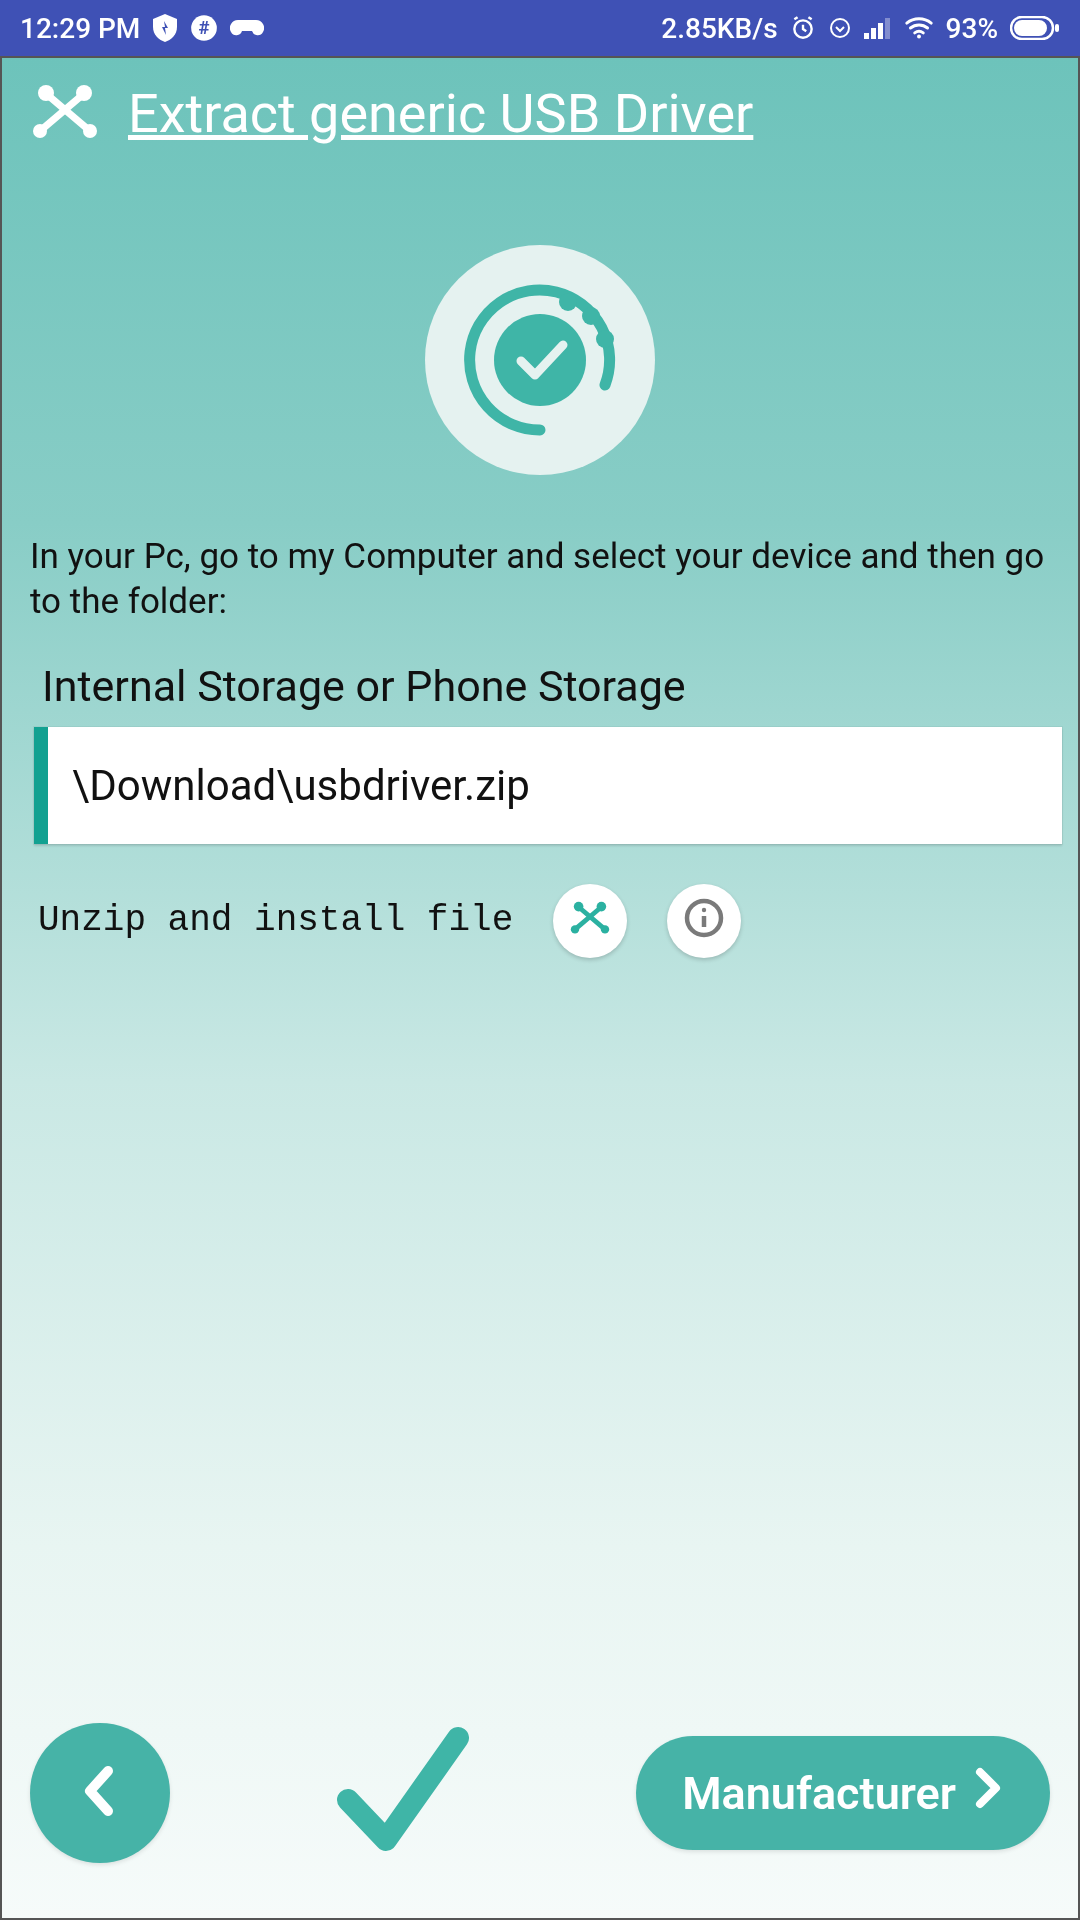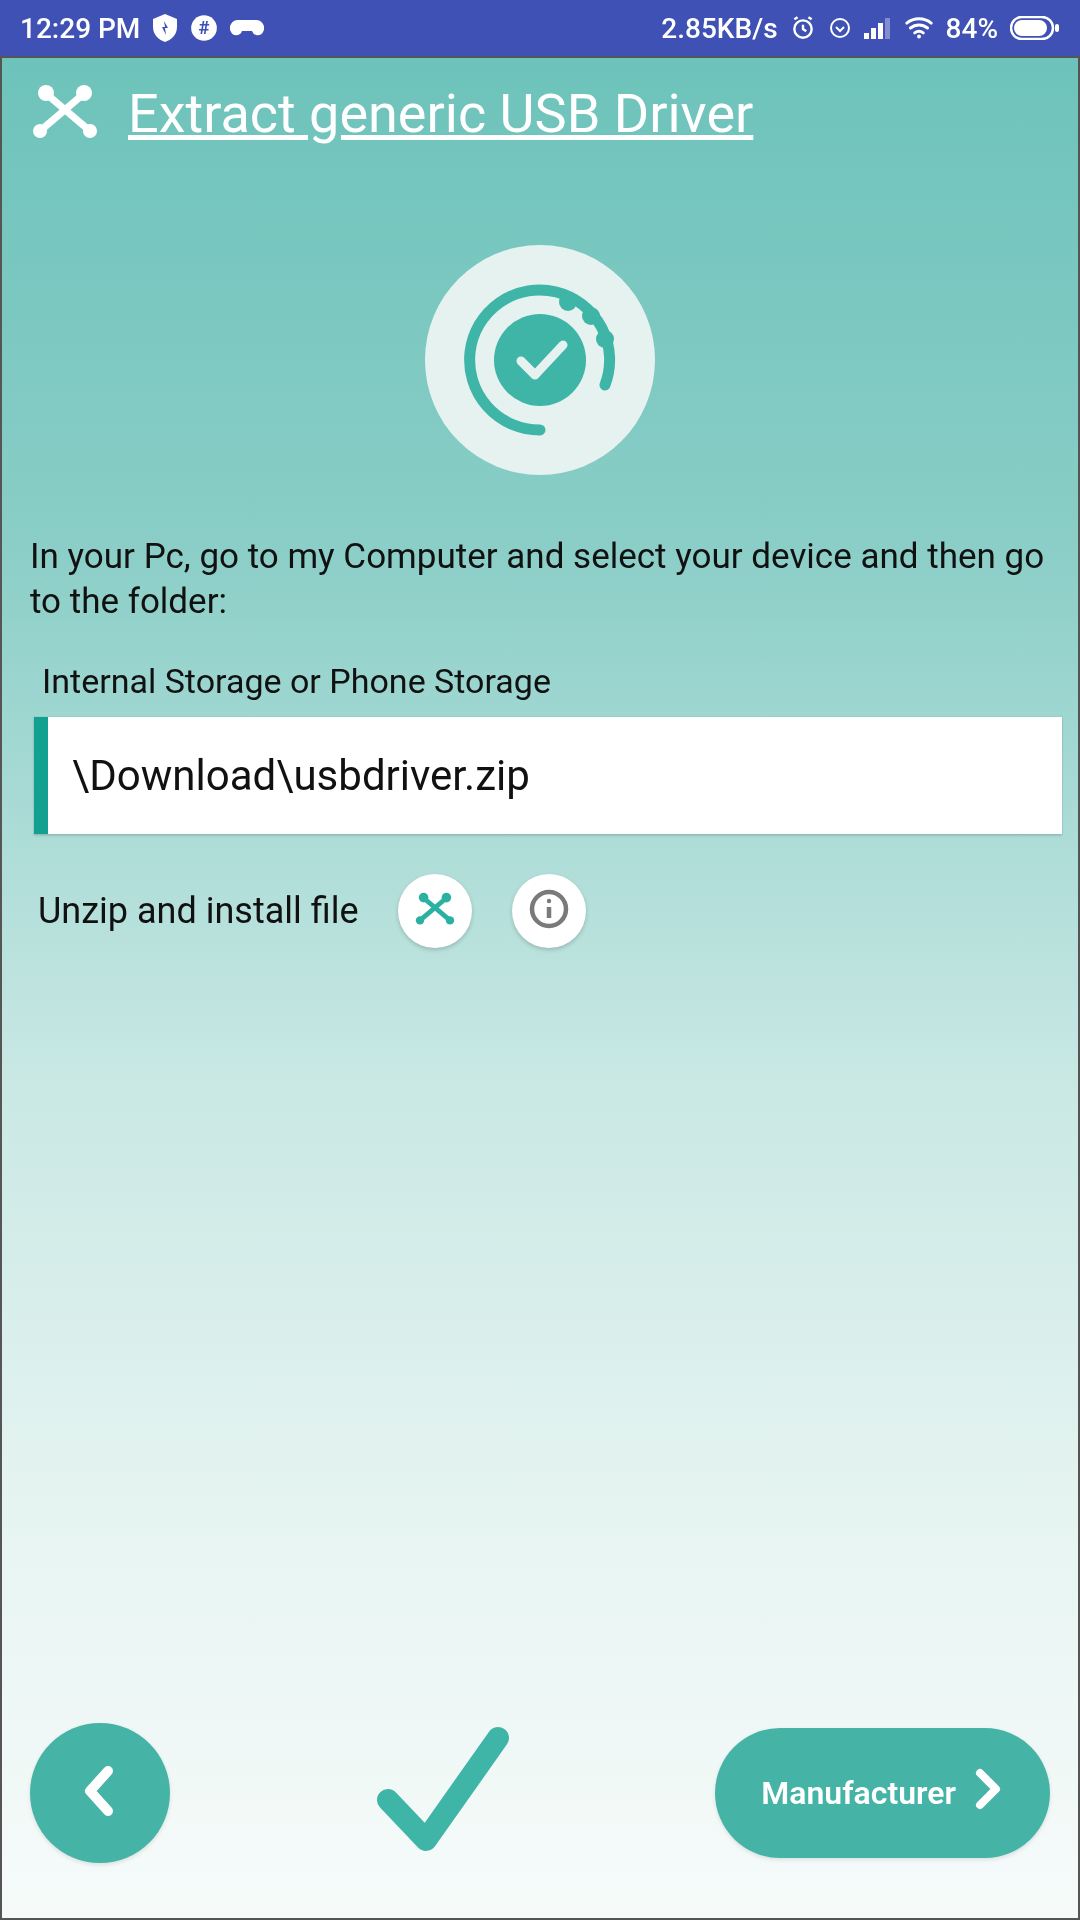--- a/index.html
+++ b/index.html
@@ -20,47 +20,47 @@
   .title-row { display: flex; align-items: center; gap: 28px; padding: 24px 28px 0 28px; }
   .title-text { color: #fff; font-size: 54px; font-weight: 400; text-decoration: underline; }
   .hero { display: flex; justify-content: center; margin-top: 100px; margin-bottom: 60px; }
   .hero-circle {
     width: 230px; height: 230px; border-radius: 50%; background: #e5f2f0;
     display: flex; align-items: center; justify-content: center;
   }
   .instr {
     padding: 0 28px; color: #111; font-size: 35px; line-height: 1.28; margin-bottom: 36px;
   }
-  .storage-label { padding: 0 40px; color: #111; font-size: 34px; margin-bottom: 16px; }
+  .storage-label { padding: 0 40px; color: #111; font-size: 43px; margin-bottom: 16px; }
   .path-box {
     margin: 0 16px 40px 32px; background: #fff; border-left: 14px solid #12a191;
     box-shadow: 0 2px 2px rgba(0,0,0,.12), 0 0 0 1px rgba(0,0,0,.04);
     padding: 34px 24px; font-size: 42px; color: #111;
   }
-  .unzip-row { display: flex; align-items: center; gap: 40px; padding: 0 36px; }
+  .unzip-row { display: flex; align-items: center; gap: 40px; padding: 0 36px; font-family: Liberation Mono, monospace; }
   .unzip-label { color: #111; font-size: 36px; }
   .circle-btn {
     width: 74px; height: 74px; border-radius: 50%; background: #fff;
     display: flex; align-items: center; justify-content: center;
     box-shadow: 0 2px 4px rgba(0,0,0,.18);
   }
   .bottom-nav {
     position: absolute; left: 0; right: 0; bottom: 40px;
     display: flex; align-items: center; justify-content: space-between;
     padding: 0 28px;
   }
   .back-fab {
     width: 140px; height: 140px; border-radius: 50%; background: #46b3a7;
     display: flex; align-items: center; justify-content: center;
     box-shadow: 0 2px 4px rgba(0,0,0,.1);
   }
   .big-check { display: flex; align-items: center; justify-content: center; flex: 1; }
   .next-btn {
-    height: 130px; padding: 0 46px; border-radius: 65px; background: #46b3a7;
-    display: flex; align-items: center; gap: 16px; color: #fff; font-size: 32px;
+    height: 114px; padding: 0 46px; border-radius: 65px; background: #46b3a7;
+    display: flex; align-items: center; gap: 16px; color: #fff; font-size: 45px;
     font-weight: 600; box-shadow: 0 2px 4px rgba(0,0,0,.1);
   }
 </style>
 </head>
 <body>
 
 <div class="root">
 
   <div class="status-bar">
     <div class="status-left">
@@ -106,21 +106,21 @@
           </svg>
       </span>
       <span class="status-icon">
         <svg width="30" height="22" viewBox="0 0 24 18" fill="none" stroke="#fff" stroke-width="2.4" stroke-linecap="round">
             <path d="M2 5 a16 16 0 0 1 20 0"></path>
             <path d="M5 9 a11 11 0 0 1 14 0"></path>
             <path d="M8.5 13 a6 6 0 0 1 7 0"></path>
             <circle cx="12" cy="16" r="1.6" fill="#fff" stroke="none"></circle>
           </svg>
       </span>
-      <span>84%</span>
+      <span>93%</span>
       <span class="status-icon">
         <svg width="50" height="24" viewBox="0 0 50 24">
             <rect x="1" y="1" width="42" height="22" rx="11" fill="none" stroke="#fff" stroke-width="2.5"></rect>
             <rect x="4" y="4" width="33" height="16" rx="8" fill="#fff"></rect>
             <rect x="45" y="8" width="4" height="8" rx="2" fill="#fff"></rect>
           </svg>
       </span>
     </div>
   </div>
 

